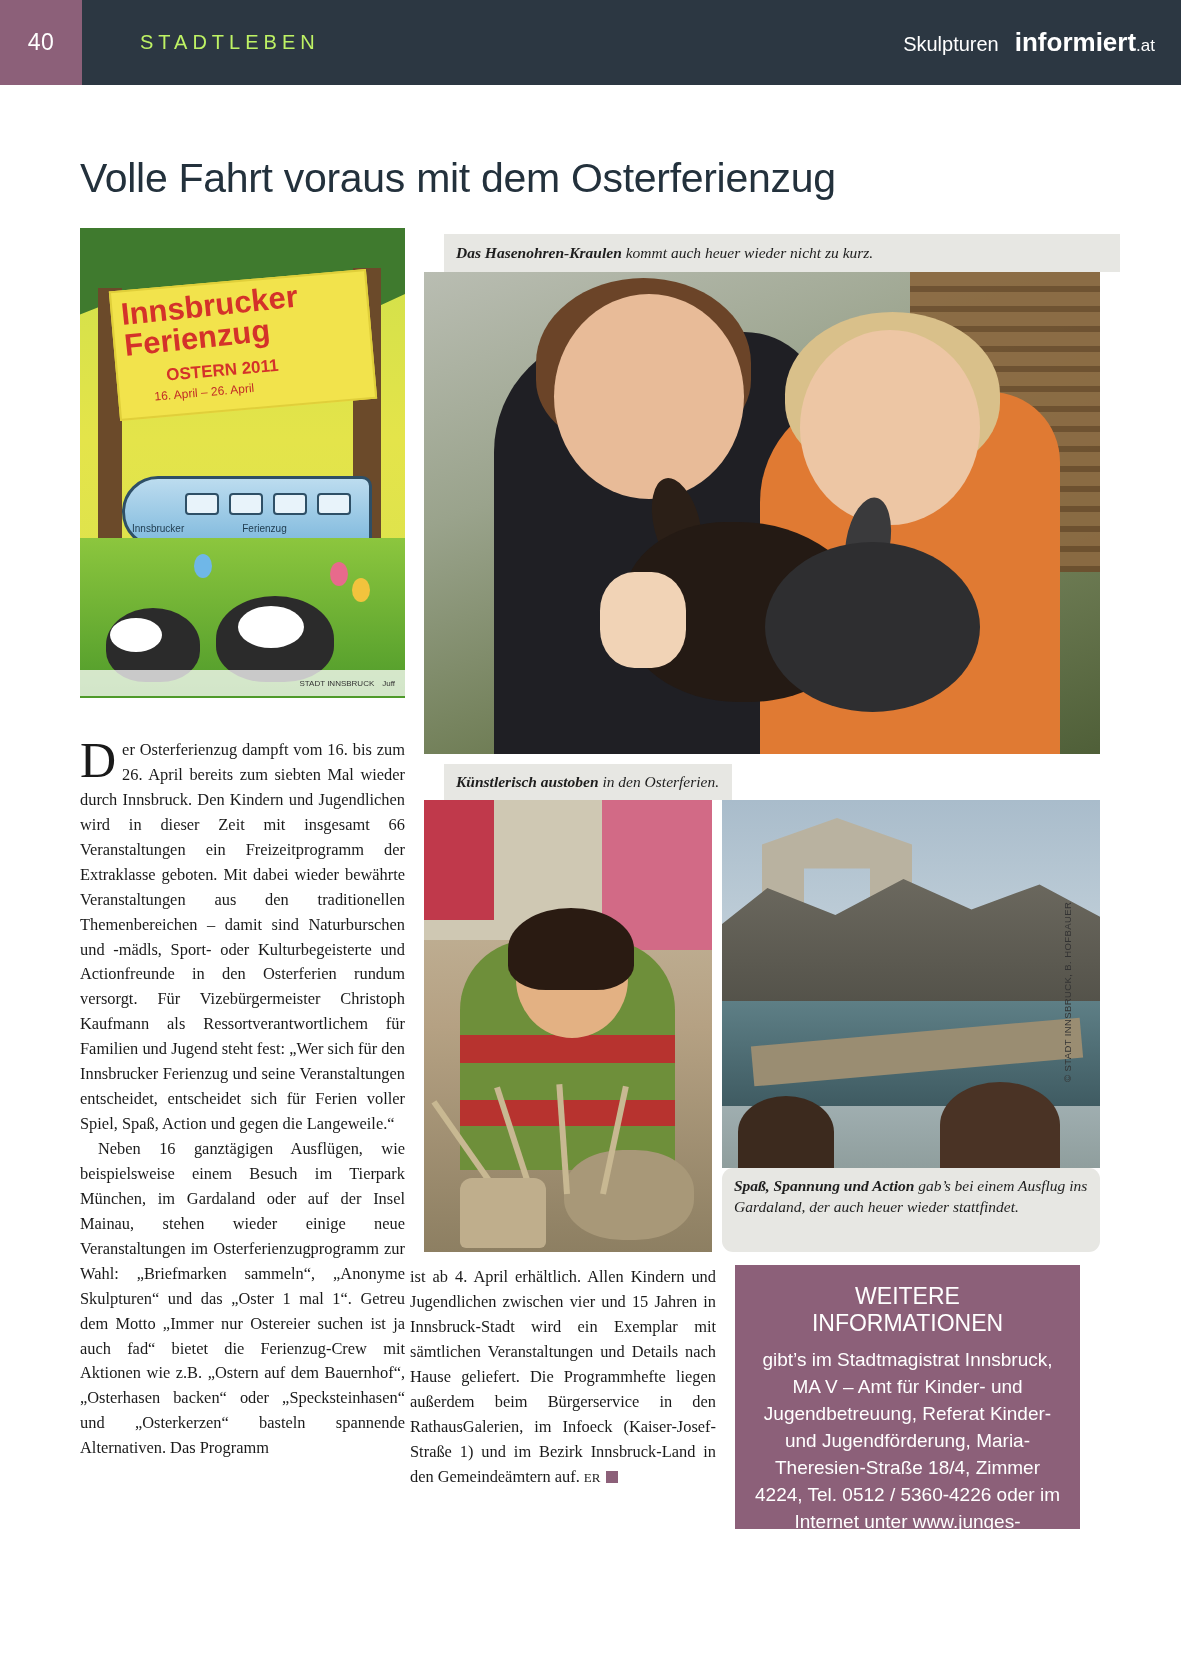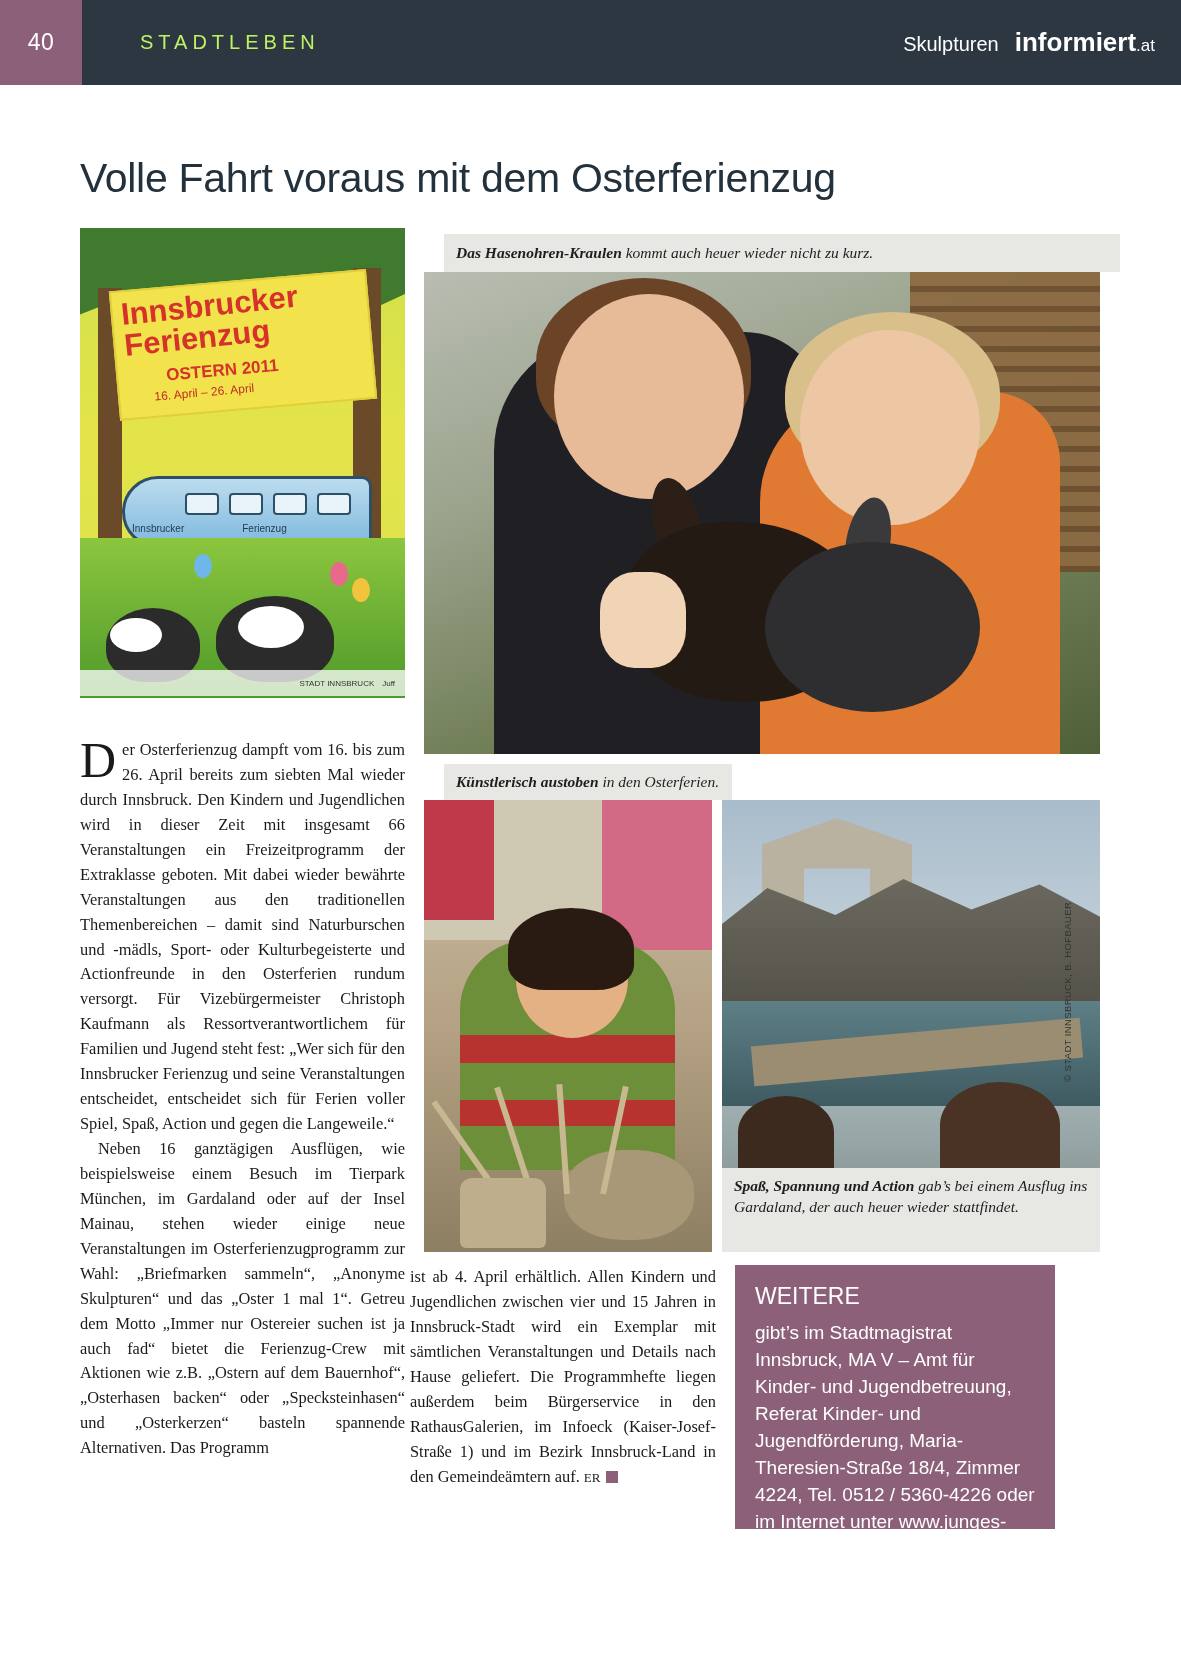--- a/index.html
+++ b/index.html
@@ -273,21 +273,21 @@
   .credit {
     position:absolute; left:1062px; top:1082px;
     transform:rotate(-90deg); transform-origin:left top;
     font-family:"Liberation Sans", sans-serif; font-size:9.5px; color:#333;
     letter-spacing:0.4px; white-space:nowrap;
   }
   .cap-garda {
     position:absolute; left:722px; top:1168px; width:378px; height:84px;
     background:#e7e7e3; padding:8px 12px;
     font-family:"Liberation Serif", serif; font-size:15.5px; line-height:1.35;
-    font-style:italic; color:#1e1e1e;
+    font-style:italic; color:#1e1e1e;border-radius:11px;
   }
 
   
   .col {
     position:absolute;
     font-family:"Liberation Serif", serif;
     font-size:16.4px; line-height:1.52; color:#1a1a1a;
     text-align:justify;
   }
   .col p { margin:0 0 0 0; text-indent:0; }
@@ -300,24 +300,25 @@
     font-size:50px; line-height:0.82; padding:2px 6px 0 0; color:#1a1a1a;
   }
   .endmark {
     display:inline-block; width:12px; height:12px; background:#8c6079;
     margin-left:6px; vertical-align:-1px;
   }
   .sc { font-variant:small-caps; font-size:13px; }
 
   
   .infobox-purple {
-    position:absolute; left:735px; top:1265px; width:320px; height:264px;
+    position:absolute; left:735px; top:1265px; width:345px; height:264px;
     background:#8c6079; color:#ffffff;
     padding:18px 20px 16px 20px;
     font-family:"Liberation Sans", sans-serif;
+    text-align:center;
   }
   .infobox-purple .ttl {
     font-size:23px; line-height:1.18; font-weight:400; margin-bottom:10px;
   }
   .infobox-purple .txt {
     font-size:19px; line-height:1.42;
   }
   .infobox-purple .link { text-decoration:underline; }
 </style>
 </head>
@@ -431,18 +432,19 @@
   <p>Neben 16 ganztägigen Ausflügen, wie beispielsweise einem Besuch im Tierpark München, im Gardaland oder auf der Insel Mainau, stehen wieder einige neue Veranstaltungen im Osterferienzugprogramm zur Wahl: „Briefmarken sammeln“, „Anonyme Skulpturen“ und das „Oster 1 mal 1“. Getreu dem Motto „Immer nur Ostereier suchen ist ja auch fad“ bietet die Ferienzug-Crew mit Aktionen wie z.B. „Ostern auf dem Bauernhof“, „Osterhasen backen“ oder „Specksteinhasen“ und „Osterkerzen“ basteln spannende Alternativen. Das Programm</p>
 </div>
 
 <div class="col col3">
   <p><span>ist ab 4. April erhältlich. Allen Kindern und Jugendlichen zwischen vier und 15 Jahren in Innsbruck-Stadt wird ein Exemplar mit sämtlichen Veranstaltungen und Details nach Hause geliefert. Die Programmhefte liegen außerdem beim Bürgerservice in den RathausGalerien, im Infoeck (Kaiser-Josef-Straße 1) und im Bezirk Innsbruck-Land in den Gemeindeämtern auf.</span> <span class="sc">ER</span><span class="endmark"></span></p>
 </div>
 
 <div class="infobox-purple">
   <div class="ttl">
     <div>WEITERE</div>
+    <div>INFORMATIONEN</div>
   </div>
   <div class="txt">
     <span>gibt’s im Stadtmagistrat Innsbruck, MA V – Amt für Kinder- und Jugendbetreuung, Referat Kinder- und Jugendförderung, Maria-Theresien-Straße 18/4, Zimmer 4224, Tel. 0512 / 5360-4226 oder im Internet unter</span>
     <span class="link">www.junges-innsbruck.at.</span>
   </div>
 </div>
 
 </body></html>

